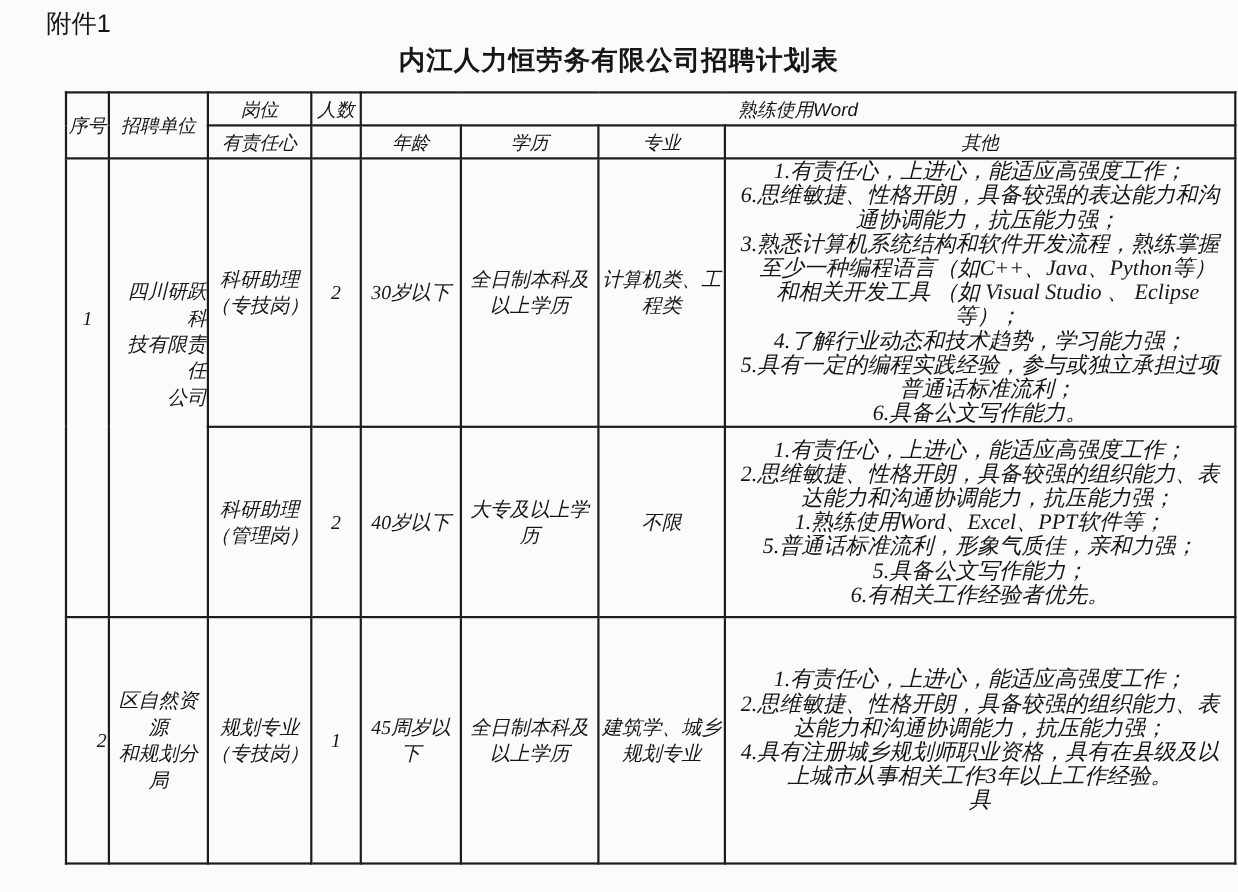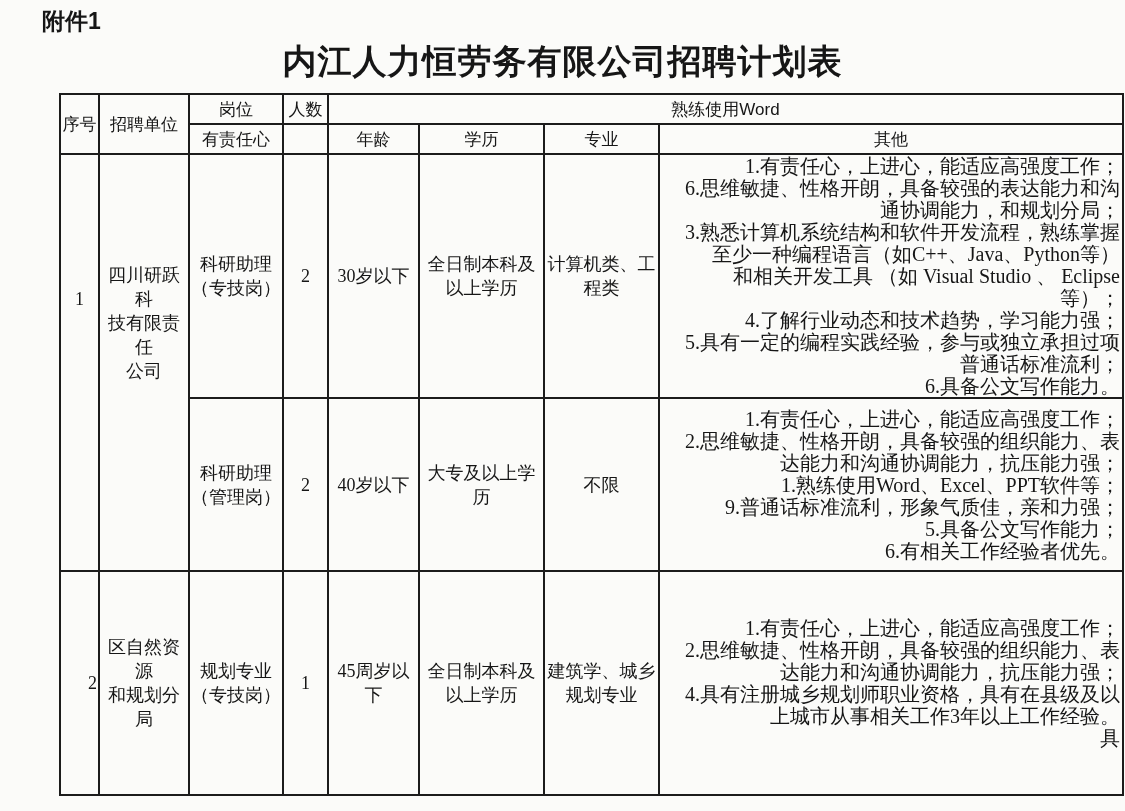--- a/index.html
+++ b/index.html
@@ -7,37 +7,38 @@
     width:1125px; height:811px;
     background:#fbfbf9;
     color:#161616;
     font-family:"Liberation Sans","DejaVu Sans",sans-serif;
     overflow:hidden;
   }
   .attachment {
     padding-top:9px;
     margin-left:42px;
     font-size:23px;
-    font-weight:700;
+    font-weight:400;
     line-height:1.1;
   }
   .doc-title {
     text-align:center;
-    font-size:34px;
+    font-size:24px;
     font-weight:700;
     margin-top:10px;
     letter-spacing:1px;
     line-height:1.0;
   }
   table.plan {
     border-collapse:collapse;
     table-layout:fixed;
     width:1063px;
     margin:15px 0 0 59px;
     border:2px solid #1c1c1c;
+    font-style:italic;
   }
   th, td {
     border:2px solid #1c1c1c;
     padding:0;
     text-align:center;
     vertical-align:middle;
     font-weight:400;
     overflow:hidden;
   }
   thead th {
@@ -50,24 +51,24 @@
     line-height:24px;
     font-family:"Liberation Serif","DejaVu Serif",serif;
     white-space:pre-line;
   }
   tr.hr  { height:30px; }
   tr.r1  { height:243px; }
   tr.r2  { height:173px; }
   tr.r3  { height:224px; }
   td.vtop { vertical-align:top; }
   .offset-seq  { margin-top:108px; }
-  .offset-unit { margin-top:84px;  }
+  .offset-unit { margin-top:84px;text-align:right;  }
   td.seq-right { text-align:right; padding-right:1px; }
   td.other {
-    text-align:right;
+    text-align:center;
     white-space:normal;
     font-size:20px;
     line-height:22px;
     padding:0 2px;
     vertical-align:middle;
     border-radius:12px;
   }
   .other .ln      { white-space:nowrap; }
   .other .ln.ind  { padding-left:14px; }
 </style>
@@ -119,21 +120,21 @@
 （专技岗）</td>
       <td>2</td>
       <td>30岁以下</td>
       <td>全日制本科及
 以上学历</td>
       <td>计算机类、工
 程类</td>
       <td class="other">
           <div class="ln">1.有责任心，上进心，能适应高强度工作；</div>
           <div class="ln">6.思维敏捷、性格开朗，具备较强的表达能力和沟</div>
-          <div class="ln ind">通协调能力，和规划分局；</div>
+          <div class="ln ind">通协调能力，抗压能力强；</div>
           <div class="ln">3.熟悉计算机系统结构和软件开发流程，熟练掌握</div>
           <div class="ln ind">至少一种编程语言（如C++、Java、Python等）</div>
           <div class="ln ind">和相关开发工具 （如 Visual Studio 、 Eclipse</div>
           <div class="ln ind">等）；</div>
           <div class="ln">4.了解行业动态和技术趋势，学习能力强；</div>
           <div class="ln">5.具有一定的编程实践经验，参与或独立承担过项</div>
           <div class="ln ind">普通话标准流利；</div>
           <div class="ln">6.具备公文写作能力。</div>
         </td>
     </tr>
@@ -143,21 +144,21 @@
       <td>2</td>
       <td>40岁以下</td>
       <td>大专及以上学
 历</td>
       <td>不限</td>
       <td class="other">
           <div class="ln">1.有责任心，上进心，能适应高强度工作；</div>
           <div class="ln">2.思维敏捷、性格开朗，具备较强的组织能力、表</div>
           <div class="ln ind">达能力和沟通协调能力，抗压能力强；</div>
           <div class="ln">1.熟练使用Word、Excel、PPT软件等；</div>
-          <div class="ln">9.普通话标准流利，形象气质佳，亲和力强；</div>
+          <div class="ln">5.普通话标准流利，形象气质佳，亲和力强；</div>
           <div class="ln">5.具备公文写作能力；</div>
           <div class="ln">6.有相关工作经验者优先。</div>
         </td>
     </tr>
     <tr class="r3">
       <td class="seq-right">2</td>
       <td>区自然资源
 和规划分局</td>
       <td>规划专业
 （专技岗）</td>

